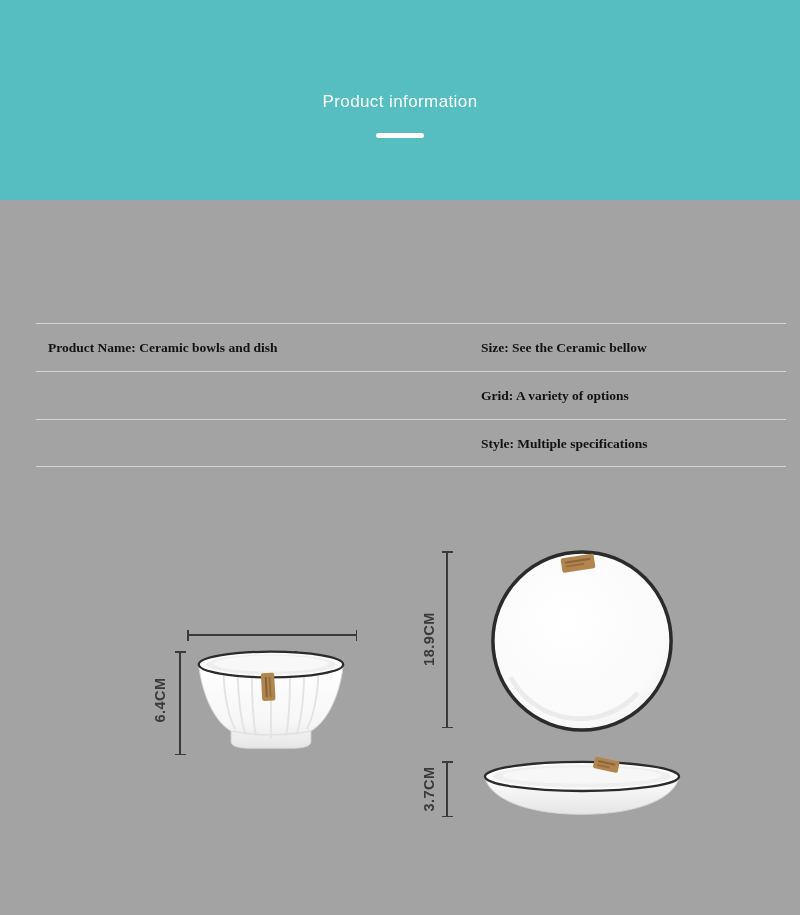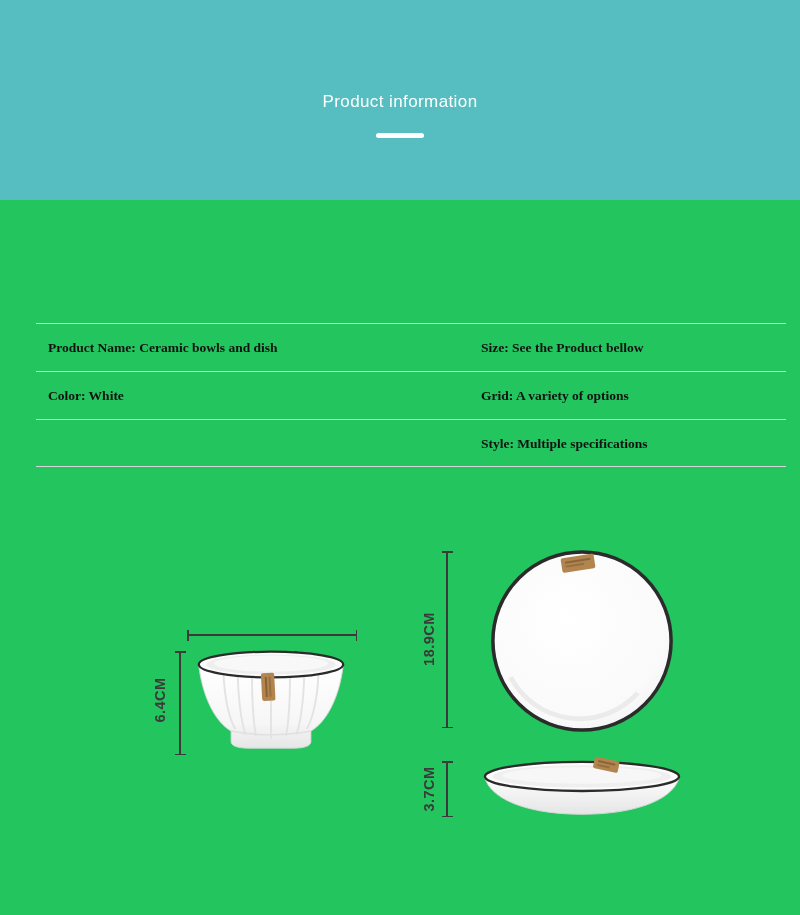--- a/index.html
+++ b/index.html
@@ -1,18 +1,18 @@
 <!DOCTYPE html>
 <html style="--teal: #56bec0; --dim: #3a3a3a; --rim: #2b2b2b; --tag: #b2854f; --tag-text: #7a5730; --table-line: #d6d6d6;"><head>
 <meta charset="utf-8">
 <style>
   * { margin:0; padding:0; box-sizing:border-box; }
   html,body { background:#ffffff; }
   body { font-family:"Liberation Sans", sans-serif; }
-  .page { position:relative; width:800px; height:915px; margin:0 auto; background:#22c55e; overflow:hidden; }
+  .page { position:relative; width:800px; height:915px; margin:0 auto; background:#a3a3a3; overflow:hidden; }
 
   
   .banner { position:absolute; top:0; left:0; width:100%; height:200px;
             background:var(--teal,#56bec0); display:flex; flex-direction:column; align-items:center; }
   .banner-title { margin-top:92px; color:#ffffff; font-size:17px; font-weight:400; letter-spacing:.4px; }
   .banner-dash { margin-top:21px; width:48px; height:5px; border-radius:3px; background:#ffffff; }
 
   
   .spec-table { position:absolute; top:323px; left:36px; width:750px;
                 font-family:"Liberation Serif", serif; font-weight:bold; font-size:13.5px; color:#121212; }
@@ -61,24 +61,23 @@
 <div class="page">
 
   <header class="banner">
     <h1 class="banner-title">Product information</h1>
     <div class="banner-dash"></div>
   </header>
 
   <section class="spec-table">
     <div class="spec-row">
       <div class="spec-cell left">Product Name: Ceramic bowls and dish</div>
-      <div class="spec-cell right">Size: See the Product bellow</div>
+      <div class="spec-cell right">Size: See the Ceramic bellow</div>
     </div>
     <div class="spec-row">
-      <div class="spec-cell left">Color: White</div>
       <div class="spec-cell right">Grid: A variety of options</div>
     </div>
     <div class="spec-row">
       <div class="spec-cell right">Style: Multiple specifications</div>
     </div>
   </section>
 
   <section class="diagram">
 
     <div class="dim-label bowl-width-label">11.9CM</div>

